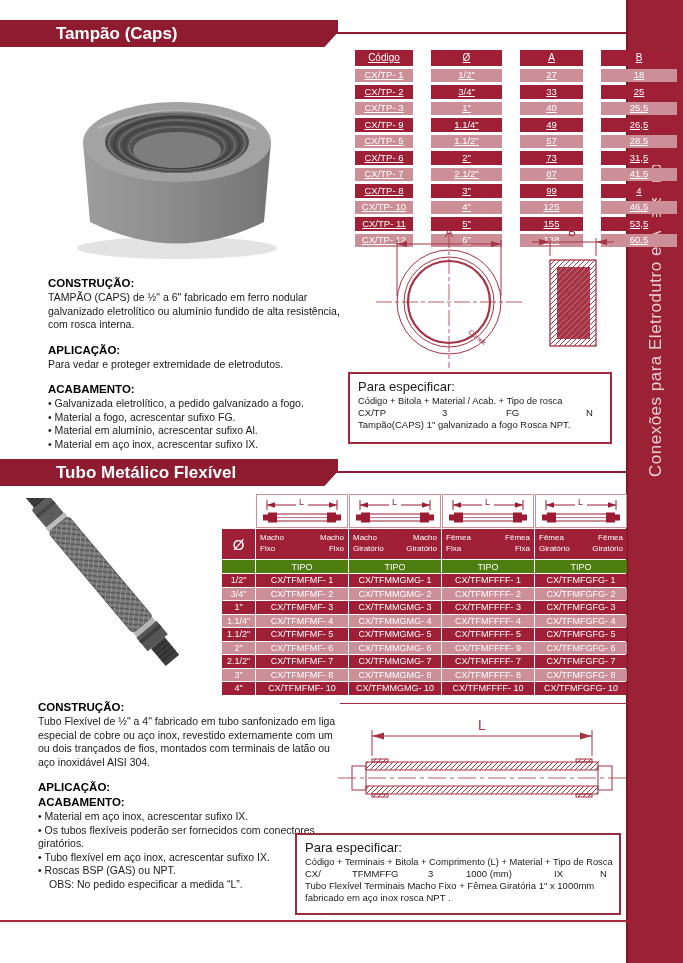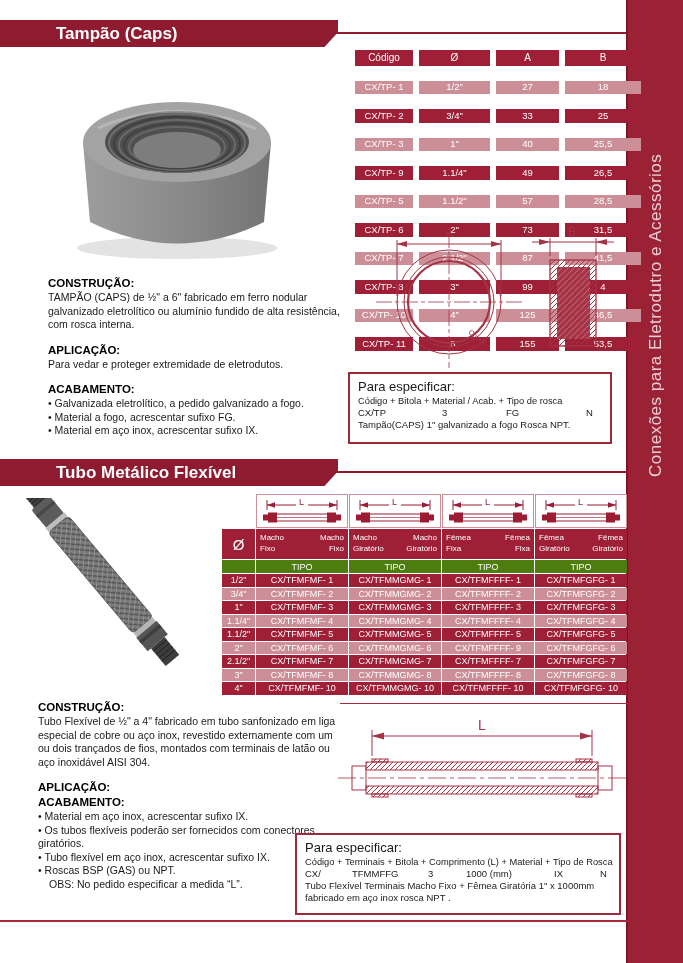--- a/index.html
+++ b/index.html
@@ -13,21 +13,21 @@
   .banner-line{position:absolute;height:2px;background:#8e1b2f;}
   
   #sidebar{position:absolute;right:0;top:0;width:55px;height:963px;background:#9b2135;
            border-left:2px solid #7e1527;}
   #sidebar .vtext{position:absolute;top:52px;left:0;width:55px;height:425px;
            writing-mode:vertical-rl;transform:rotate(180deg);
            display:flex;align-items:center;justify-content:flex-start;
            color:#eccfd5;font-size:17px;letter-spacing:.5px;white-space:nowrap;}
   
   #caps-table{position:absolute;left:355px;top:50px;width:270px;font-size:9.5px;color:#fff;text-align:center;}
-  .t1-row{display:grid;grid-template-columns:58px 71px 63px 76px;column-gap:6px;margin-bottom:15px;}
+  .t1-row{display:grid;grid-template-columns:58px 71px 63px 76px;column-gap:18px;margin-bottom:3px;text-decoration:underline;}
   .t1-row>div{padding:1.5px 0;line-height:10.5px;}
   .dark-cell{background:#9e1f36;}
   .light-cell{background:#cc8f97;}
   .t1-head>div{background:#9e1f36;font-size:10px;padding:2.5px 0;}
   
   #flex-table{position:absolute;left:222px;top:494px;width:406px;color:#fff;}
   .t2-row{display:grid;grid-template-columns:33px 92px 92px 92px 92px;column-gap:1px;margin-bottom:1px;text-align:center;}
   .t2-diagcell{background:#fff;border:1px solid #cf8f98;height:32px;display:flex;align-items:center;justify-content:center;}
   .t2-diag-empty{background:transparent;border:none;}
   .t2-labels>div{background:#9e1f36;height:30px;}
@@ -161,20 +161,26 @@
           <div class="light-cell">CX/TP- 10</div>
           <div class="light-cell">4"</div>
           <div class="light-cell">125</div>
           <div class="light-cell">46,5</div>
         </div>
         <div class="t1-row">
           <div class="dark-cell">CX/TP- 11</div>
           <div class="dark-cell">5"</div>
           <div class="dark-cell">155</div>
           <div class="dark-cell">53,5</div>
+        </div>
+        <div class="t1-row">
+          <div class="light-cell">CX/TP- 12</div>
+          <div class="light-cell">6"</div>
+          <div class="light-cell">188</div>
+          <div class="light-cell">60,5</div>
         </div>
       </div>
   </div>
 
   <div class="drawing" style="left:370px;top:220px;">
     <svg viewBox="0 0 248 148" width="248" height="148">
       <defs>
         <pattern id="hatch" width="5" height="5" patternUnits="userSpaceOnUse">
           <path d="M0,5 L5,0" stroke="#a43345" stroke-width="1"></path>
         </pattern>
@@ -210,20 +216,21 @@
 
   <div class="textblock" style="left:48px;top:276px;width:302px;">
     <h3>CONSTRUÇÃO:</h3>
     <p>TAMPÃO (CAPS) de ½" a  6" fabricado em ferro nodular galvanizado eletrolítico ou alumínio fundido de alta resistência, com rosca interna.</p>
     <h3>APLICAÇÃO:</h3>
     <p>Para vedar e proteger extremidade de eletrodutos.</p>
     <h3>ACABAMENTO:</h3>
     <ul id="caps-acabamento-list">
         <li>Galvanizada eletrolítico, a pedido galvanizado a fogo.</li>
         <li>Material a fogo, acrescentar sufixo FG.</li>
+        <li>Material em alumínio, acrescentar sufixo Al.</li>
         <li>Material em aço inox, acrescentar sufixo IX.</li>
       </ul>
   </div>
 
   <div id="spec-caps" class="spec-box" style="left:348px;top:372px;width:264px;height:72px;">
     <div class="intro">Para especificar:</div>
     <div class="formula">Código  +  Bitola + Material / Acab.  +  Tipo de rosca</div>
     <div class="parts" id="caps-spec-parts">
         <span>CX/TP</span>
         <span>3</span>

